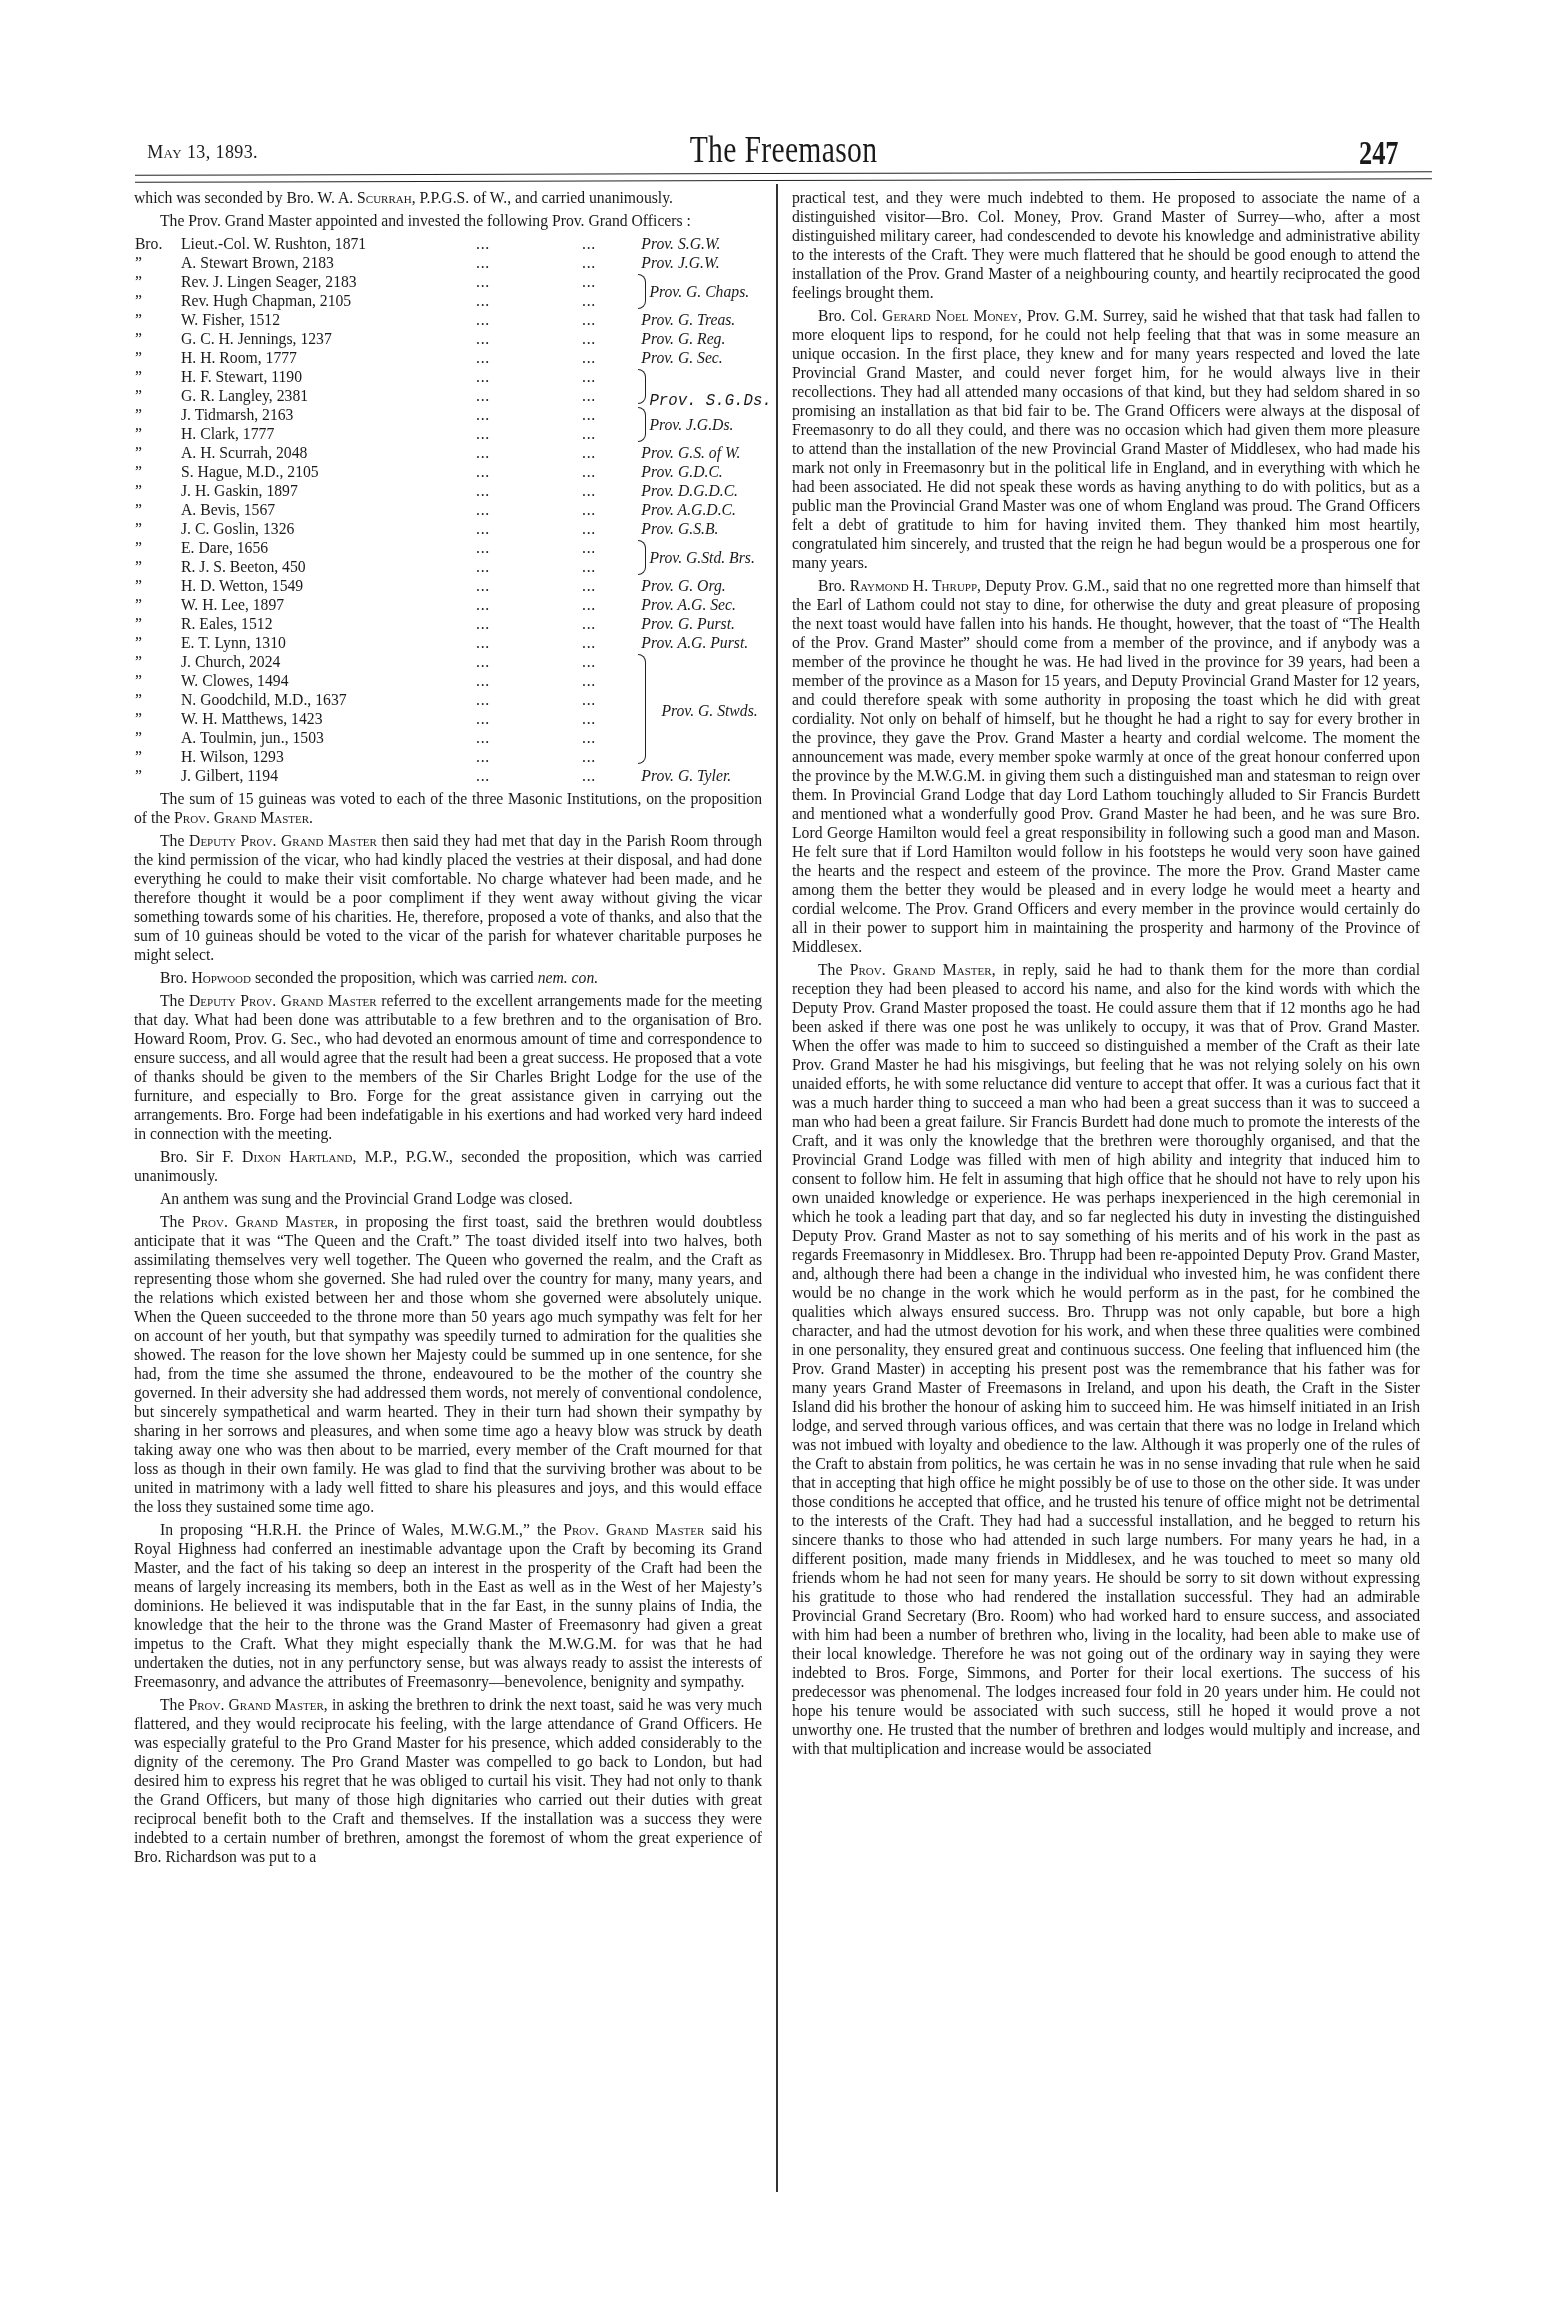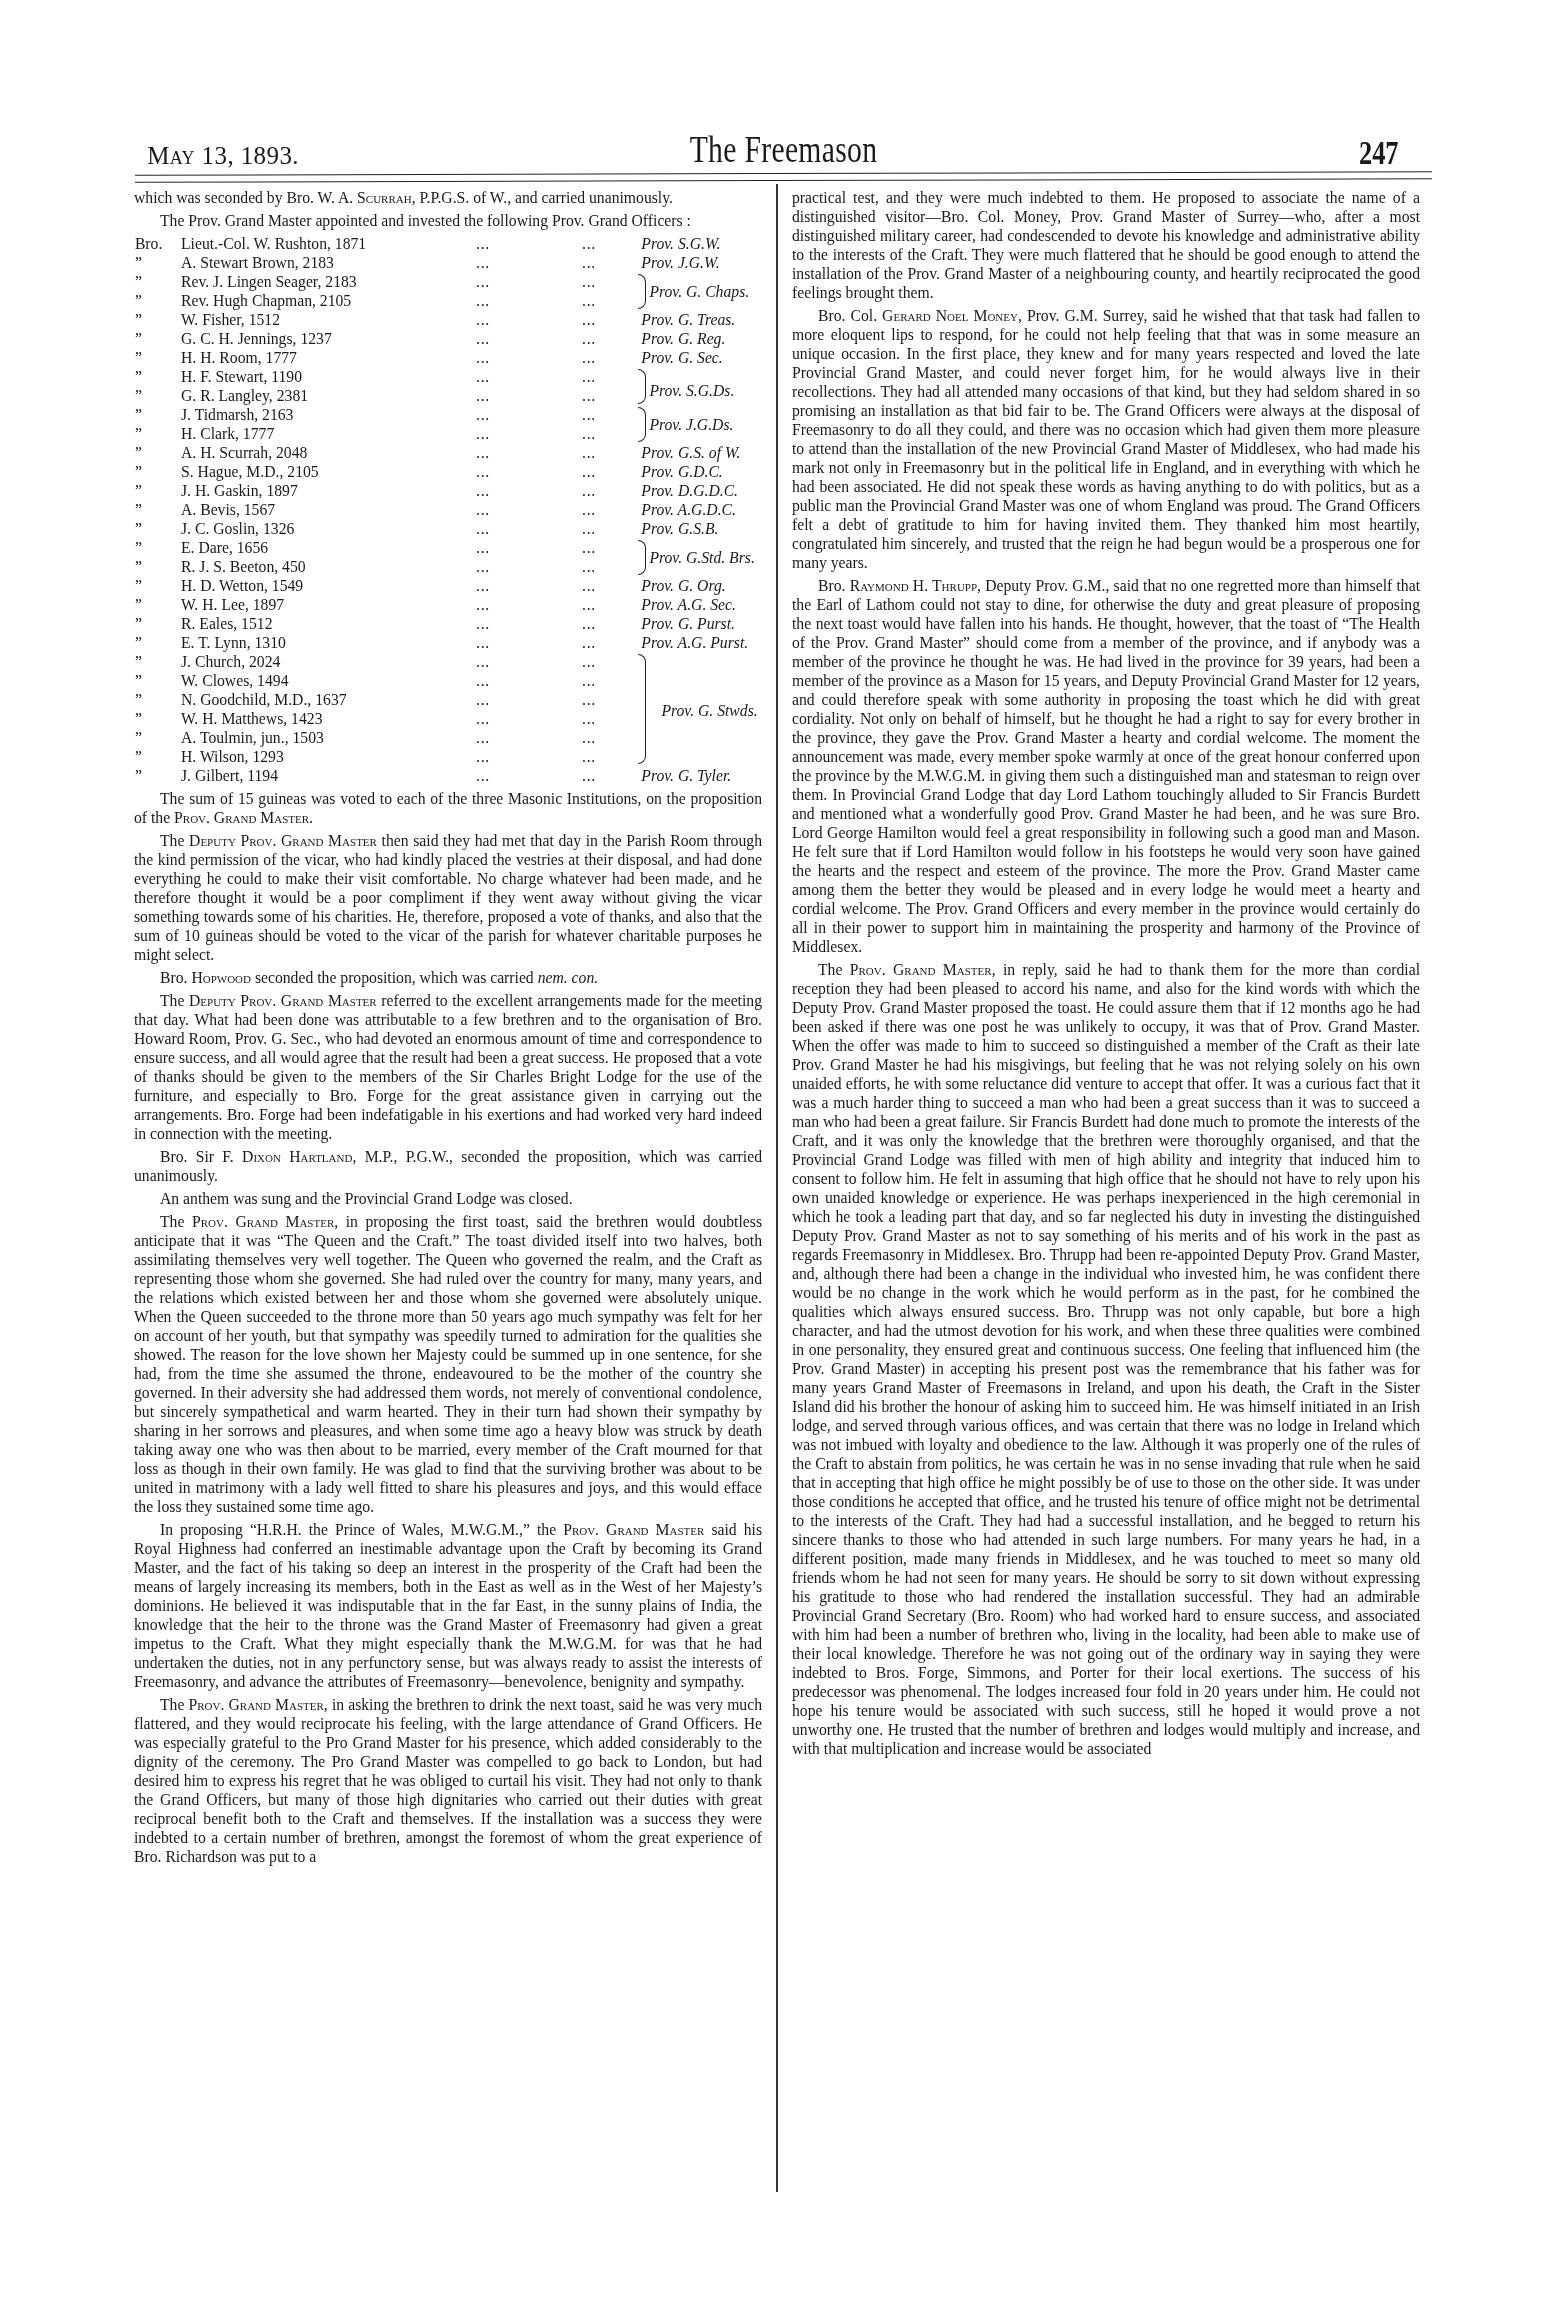--- a/index.html
+++ b/index.html
@@ -6,21 +6,21 @@
     body {
       width: 1562px; height: 2319px; position: relative; overflow: hidden;
       font-family: "Liberation Serif", "DejaVu Serif", serif;
       color: #1a1a1a;
     }
     .page-header {
       position: absolute; left: 139px; top: 124px; width: 1289px; height: 49px;
     }
     .hdr-date {
       position: absolute; left: 8.2px; top: 18px;
-      font-size: 25px; font-variant: small-caps; letter-spacing: 0.4px;
+      font-size: 18px; font-variant: small-caps; letter-spacing: 0.4px;
     }
     .hdr-title {
       position: absolute; left: 0; right: 0; top: 3.3px; text-align: center;
       font-size: 38px; font-weight: normal; transform: scaleX(0.78);
       letter-spacing: 0.4px;
     }
     .hdr-page {
       position: absolute; right: 24.5px; top: 11.4px;
       font-size: 33px; font-weight: bold; transform: scaleX(0.8);
     }
@@ -130,21 +130,21 @@
         <span class="off-dots">...</span>
         <span class="off-office off-brace-cell">Prov. G. Sec.</span>
       </div>
       <div class="off-row">
         <span class="off-prefix">”</span>
         <span>H. F. Stewart, 1190</span>
         <span class="off-dots">...</span>
         <span class="off-dots">...</span>
         <span class="off-office off-brace-cell">
           <span class="brace" style="top: -7.3px; height: 33px;"></span>
-          <span class="brace-label" style="top: 4px;">Prov. S.G.Ds.</span>
+          <span class="brace-label" style="top: 15px; font-family: Liberation Mono, monospace;">Prov. S.G.Ds.</span>
         </span>
       </div>
       <div class="off-row">
         <span class="off-prefix">”</span>
         <span>G. R. Langley, 2381</span>
         <span class="off-dots">...</span>
         <span class="off-dots">...</span>
         <span class="off-office off-brace-cell"></span>
       </div>
       <div class="off-row">

